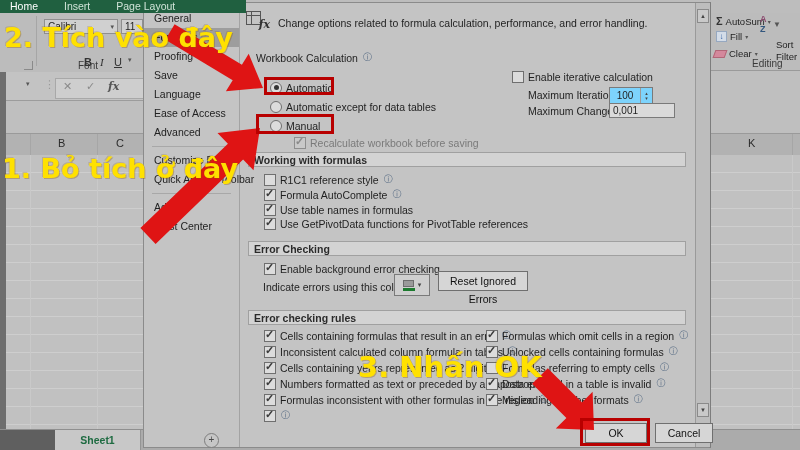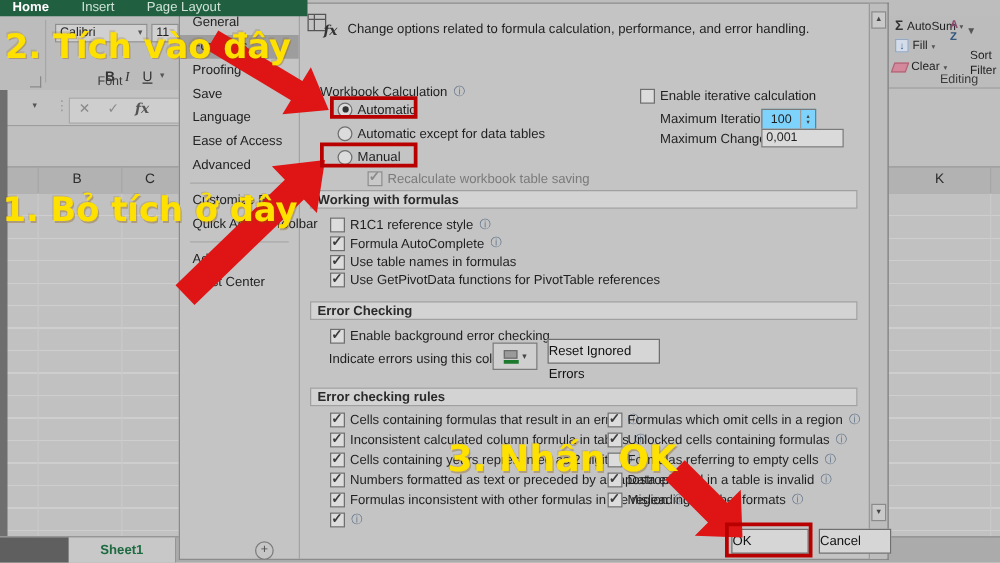--- a/index.html
+++ b/index.html
@@ -1,21 +1,21 @@
 <!DOCTYPE html>
 <html><head>
 <meta charset="utf-8">
 <style>
   html,body{margin:0;padding:0}
   .screen{position:relative;width:800px;height:450px;overflow:hidden;background:#bdbdbd;
           font-family:"Liberation Sans",sans-serif;color:#1f1f1f}
   
   .tabbar{position:absolute;left:0;top:0;width:246px;height:13px;background:#206040;z-index:25;display:flex;gap:26px;padding-left:10px;box-sizing:border-box}
   .tabbar .tab{font-size:10.5px;line-height:13px;color:#cfe3d7;white-space:nowrap}
-  .tabbar .tab[data-active="true"]{color:#ffffff;font-weight:bold}
+  .tabbar .tab[data-active="true"]{color:#ffffff;font-weight:normal}
   .ribbon-left{position:absolute;left:0;top:13px;width:143px;height:59px;background:#bcbcbc;border-bottom:1px solid #a0a0a0;z-index:1}
   .ribbon-right{position:absolute;left:708px;top:13px;width:92px;height:57px;background:#bcbcbc;border-bottom:1px solid #9a9a9a;z-index:1}
   .combo{position:absolute;height:15px;background:#d0d0d0;border:1px solid #8f8f8f;font-size:10px;line-height:14px;
          padding:0 3px;box-sizing:border-box;display:flex;justify-content:space-between;align-items:center;white-space:nowrap;overflow:hidden}
   .combo .dd{font-size:7px;color:#555;margin-left:3px}
   .biu{position:absolute;top:43px;font-size:11px;color:#333}
   .grouplabel{position:absolute;font-size:10px;color:#3a3a3a}
   .vline{position:absolute;width:1px;background:#a6a6a6}
   .launcher{position:absolute;width:8px;height:8px;border:1px solid #8a8a8a;border-top:none;border-left:none}
   .formula-row{position:absolute;left:0;top:72px;width:143px;height:28px;background:#c3c3c3;border-bottom:1px solid #9c9c9c;z-index:1}
@@ -57,21 +57,21 @@
   .cb[data-checked="true"]::after{content:"✓";position:absolute;left:0px;top:-3px;font-size:11px;color:#3b3b3b;font-weight:bold}
   .cb.disabled{background:#c9c9c9;border-color:#8e8e8e}
   .cb.disabled[data-checked="true"]::after{color:#8a8a8a}
   .radio{width:10px;height:10px;border:1px solid #6f6f6f;border-radius:50%;background:#dcdcdc;position:relative;flex:none}
   .radio[data-checked="true"]::after{content:"";position:absolute;left:2.5px;top:2.5px;width:5px;height:5px;border-radius:50%;background:#333}
   .info{font-size:9px;color:#5a6e86;margin-left:1px}
   .spin{position:absolute;left:465px;top:84px;width:42px;height:15px;border:1px solid #7a7a7a;background:#7dd3fc;display:flex}
   .spin .v{flex:1;text-align:center;font-size:10px;line-height:15px}
   .spin .arrs{width:11px;border-left:1px solid #9a9a9a;display:flex;flex-direction:column;align-items:center;justify-content:center;font-size:5px;line-height:5px;color:#444}
   .txtin{position:absolute;left:465px;top:100px;width:58px;height:13px;border:1px solid #7a7a7a;background:#dadada;font-size:10px;line-height:13px;padding:0 3px}
-  .btn{position:absolute;height:20px;background:#d6d6d6;border:1px solid #6f6f6f;font-size:10.5px;text-align:left;line-height:18px;color:#111;box-sizing:border-box}
+  .btn{position:absolute;height:20px;background:#d6d6d6;border:1px solid #6f6f6f;font-size:10.5px;text-align:center;line-height:18px;color:#111;box-sizing:border-box}
   .colorbtn{position:absolute;left:250px;top:271px;width:34px;height:20px;border:1px solid #7a7a7a;background:#cfcfcf;display:flex;align-items:center;justify-content:center;gap:3px}
   .bucket{width:12px;height:11px;display:flex;flex-direction:column;align-items:center}
   .bucket .cup{width:9px;height:6px;background:#9a9a9a;border:1px solid #6d6d6d}
   .bucket .bar{width:12px;height:3px;background:#1c7a2e;margin-top:1px}
   .vscroll{position:absolute;left:551px;top:0;width:14px;height:444px;background:#bdbdbd;border-left:1px solid #9a9a9a}
   .sbtn{position:absolute;left:1px;width:12px;height:14px;background:#c9c9c9;border:1px solid #8a8a8a;
         font-size:6px;text-align:center;line-height:13px;color:#444;box-sizing:border-box}
   .fxicon{position:absolute;left:102px;top:8px;width:24px;height:20px}
   .fxicon .grid{position:absolute;left:0;top:0;width:13px;height:12px;border:1px solid #555;
       background:linear-gradient(#555,#555) 4px 0/1px 100% no-repeat,linear-gradient(#555,#555) 0 3px/100% 1px no-repeat}
@@ -195,39 +195,39 @@
     </div>
 
     <div class="fxicon">
       <span class="grid"></span>
       <span class="fx">fx</span>
     </div>
     <div class="row" style="left:134px;top:13px">
       <span>Change options related to formula calculation, performance, and error handling.</span>
     </div>
 
-    <div class="row" style="left:112px;top:64px">
+    <div class="row" style="left:112px;top:48px">
       <span>Workbook Calculation</span>
       <span class="info">ⓘ</span>
     </div>
     <div class="row" style="left:126px;top:78px">
       <span class="radio" data-checked="true"></span>
       <span>Automatic</span>
     </div>
     <div class="row" style="left:126px;top:97px">
       <span class="radio" data-checked="false"></span>
       <span>Automatic except for data tables</span>
     </div>
     <div class="row" style="left:126px;top:116px">
       <span class="radio" data-checked="false"></span>
       <span>Manual</span>
     </div>
     <div class="row" style="left:150px;top:133px">
       <span class="cb disabled" data-checked="true"></span>
-      <span class="dim">Recalculate workbook table saving</span>
+      <span class="dim">Recalculate workbook before saving</span>
     </div>
     <div class="row" style="left:368px;top:67px">
       <span class="cb" data-checked="false"></span>
       <span>Enable iterative calculation</span>
     </div>
     <div class="row" style="left:384px;top:85px">
         <span>Maximum Iterations:</span>
       </div>
     <div class="spin">
       <span class="v">100</span>

